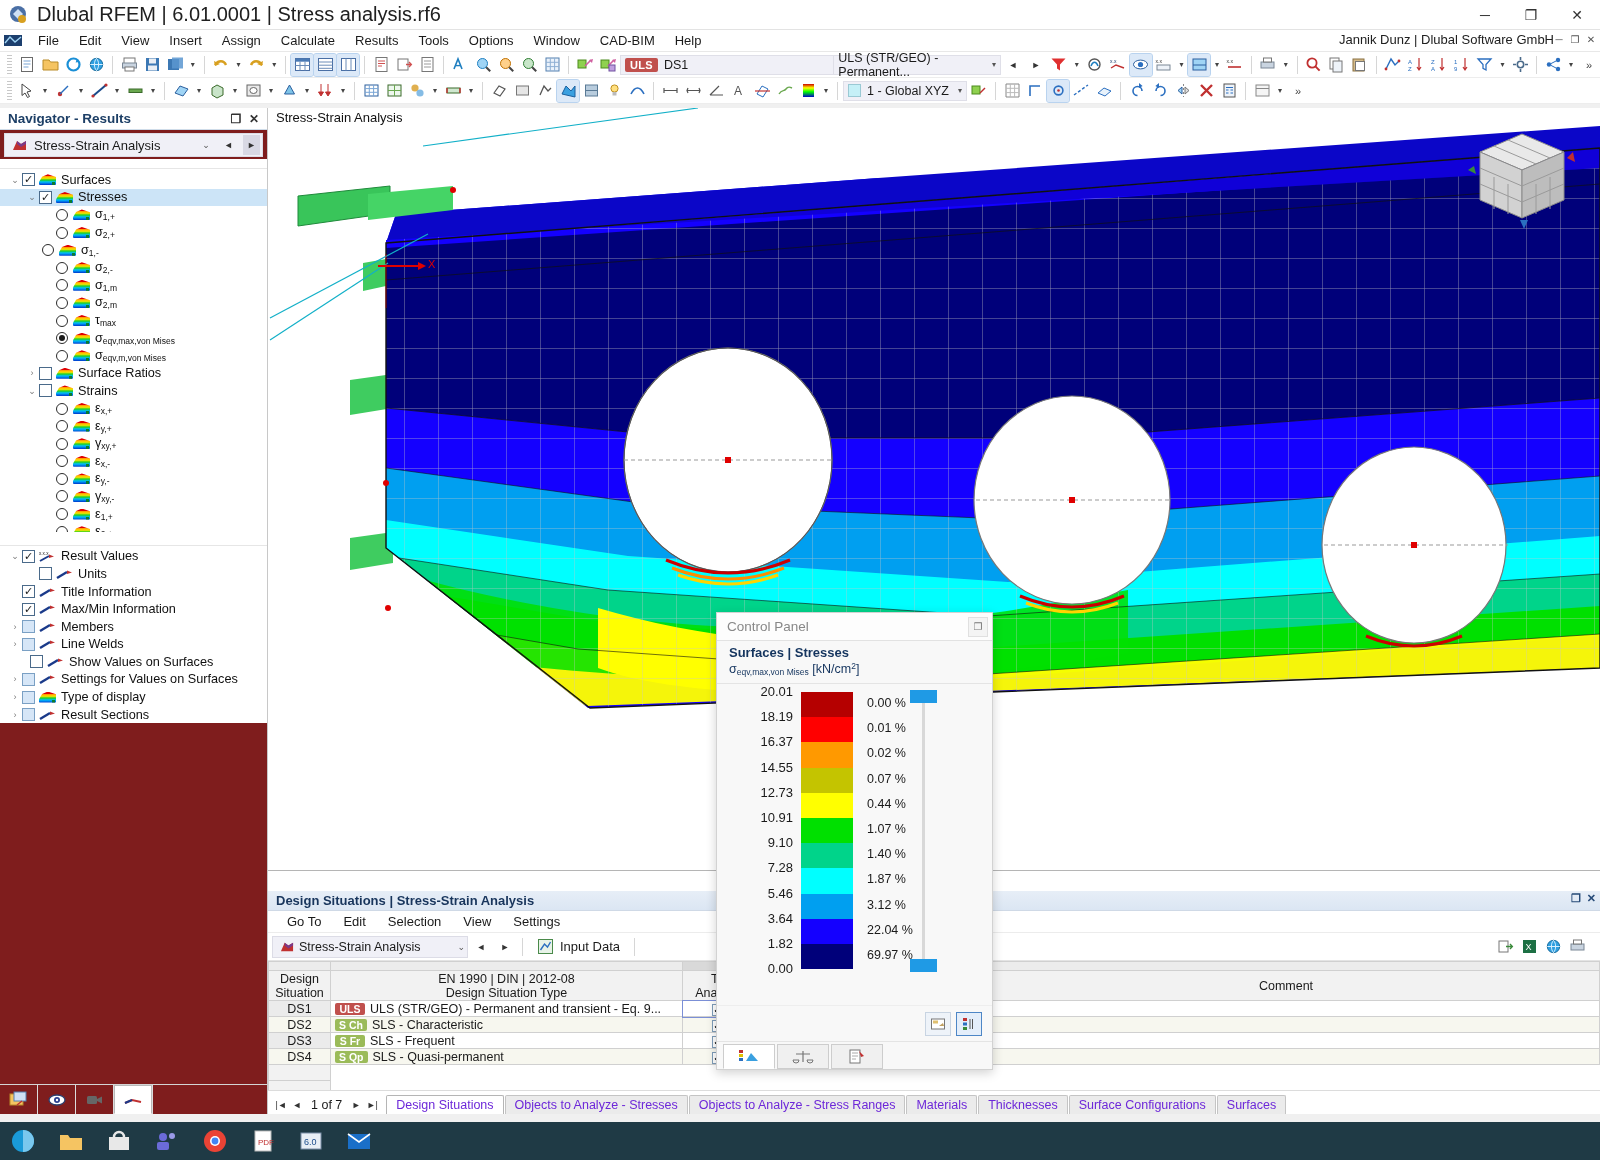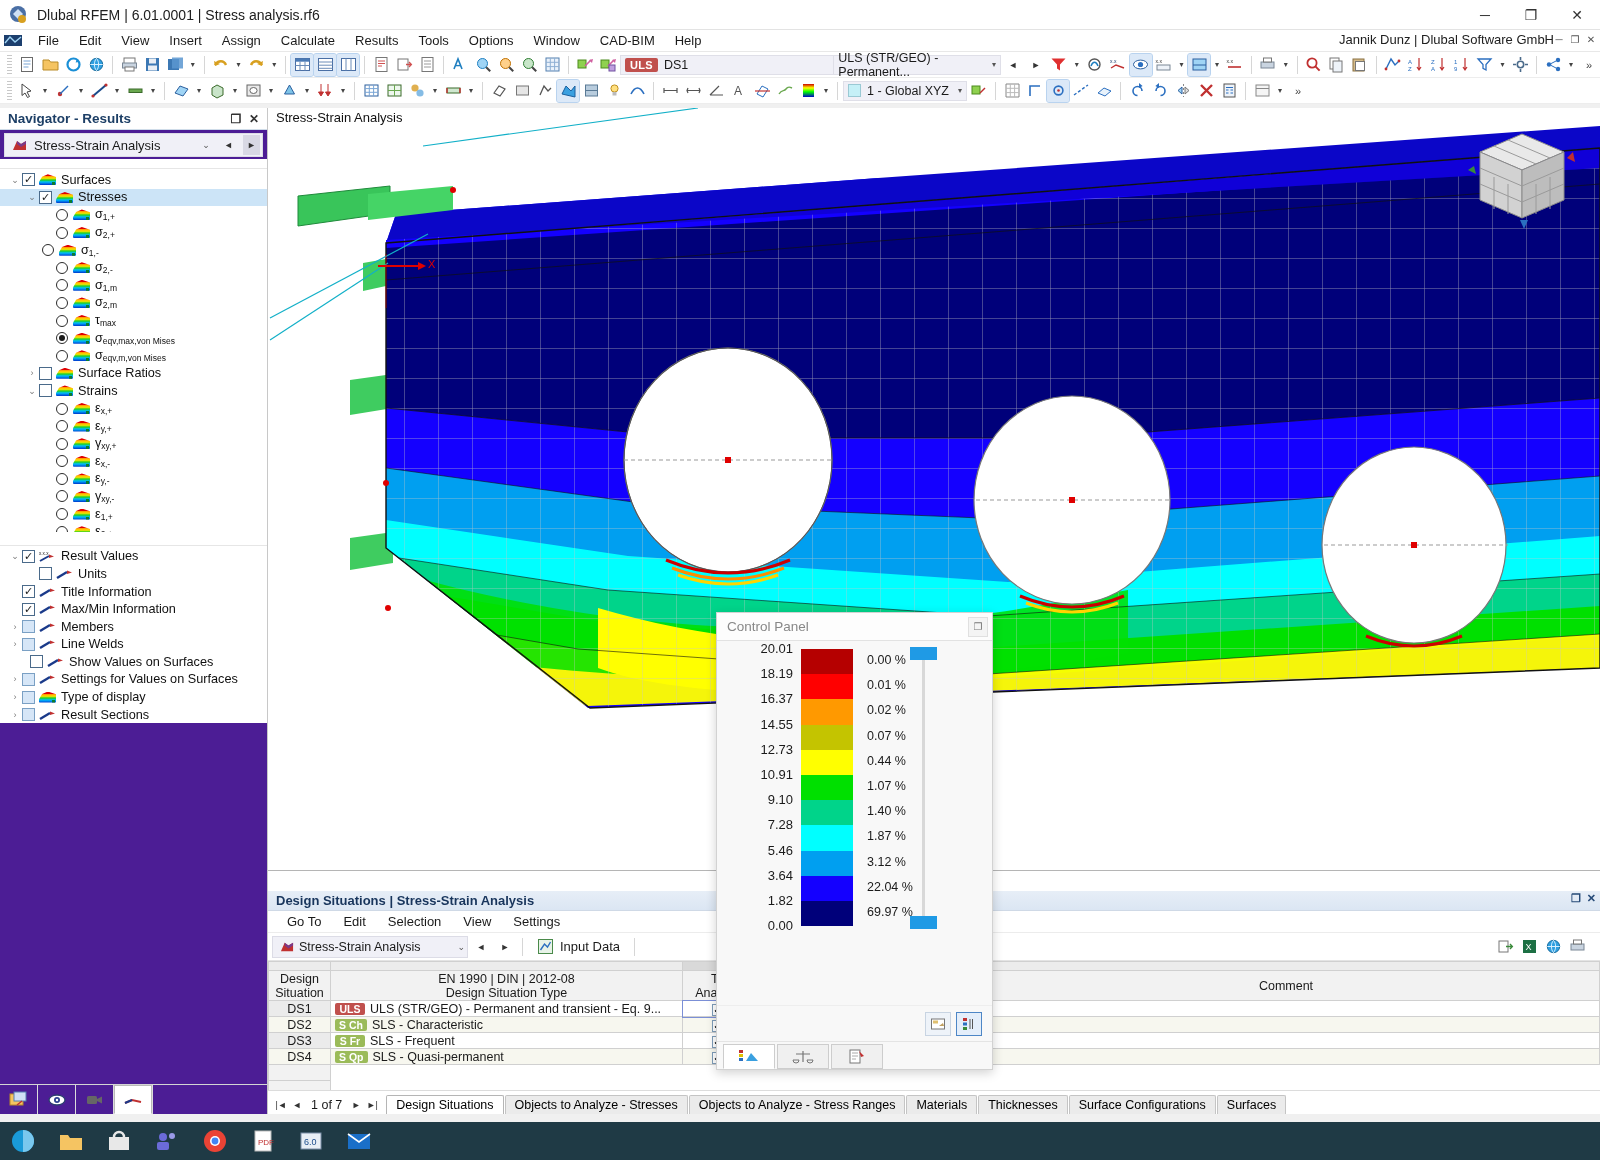--- a/index.html
+++ b/index.html
@@ -12,21 +12,21 @@
     -webkit-font-smoothing:antialiased;
   }
   .app { position:relative; width:1600px; height:1160px; }
 
   
   .titlebar{
     height:30px; background:#ffffff; display:flex; align-items:center;
     border-bottom:1px solid #e3e3e3; position:relative;
   }
   .titlebar .appicon{ width:20px;height:20px;margin:0 8px 0 9px; position:relative; }
-  .titlebar .title{ font-size:14px; color:#202020; }
+  .titlebar .title{ font-size:20px; color:#202020; }
   .winbtns{ position:absolute; right:0; top:0; height:30px; display:flex; }
   .winbtn{ width:46px;height:30px;display:flex;align-items:center;justify-content:center;
     font-size:14px;color:#333; }
 
   
   .menubar{
     height:22px; background:#fff; display:flex; align-items:center;
     border-bottom:1px solid #e8e8e8; position:relative; padding-left:4px;
   }
   .menubar .mlogo{ width:18px;height:14px;margin-right:6px; }
@@ -58,21 +58,21 @@
     background:#c0504d; color:#fff; font-size:11px; font-weight:bold;
     padding:1px 5px; border-radius:2px; letter-spacing:.3px;
   }
   .combo .carrow{ font-size:8px;color:#555; }
 
   
   .body{ position:absolute; top:108px; left:0; right:0; bottom:46px; display:flex; }
 
   
   .nav{
-    width:268px; background:#4c1d95; border-right:1px solid #c8c8c8;
+    width:268px; background:#7f1d1d; border-right:1px solid #c8c8c8;
     display:flex; flex-direction:column;
   }
   .nav-head{
     height:22px; background:#ffffff; display:flex;align-items:center;
     padding:0 4px 0 8px; font-size:13.5px; font-weight:bold; color:#1d3f66;
     border-bottom:1px solid #cfdce9;
   }
   .nav-head .sp{ flex:1; }
   .nav-head .hb{ width:18px;height:18px;display:flex;align-items:center;justify-content:center;
     font-size:12px;color:#333;}
@@ -152,21 +152,21 @@
   .chk{ width:12px;height:12px;border:1px solid #7f9db9;background:#fff;display:inline-flex;
     align-items:center;justify-content:center;font-size:10px;color:#111;line-height:1;}
   td.center{ text-align:center; }
   td.sel-cell{ outline:1.5px solid #7b8fd6; }
 
   .tabbar{ height:24px; display:flex; align-items:flex-end; gap:1px; padding-left:4px; background:#fff;
     border-top:1px solid #dcdcdc;}
   .pager{ display:flex; align-items:center; gap:2px; font-size:12.5px; padding:0 6px 2px 2px;}
   .pager .pb{ width:14px;text-align:center; font-size:9px; color:#333;}
   .tab{ background:#ebebeb; border:1px solid #c4c4c4; border-bottom:none; padding:2px 9px;
-    font-size:12.5px; border-radius:2px 2px 0 0; color:#000000;}
+    font-size:12.5px; border-radius:2px 2px 0 0; color:#6d28d9;}
   .tab.active{ background:#fff; border-color:#b5b5b5; font-weight:normal;}
 
   
   .ctrlpanel{
     position:absolute; left:716px; top:612px; width:277px; height:458px;
     background:#f8f8f8; border:1px solid #d2d2d2; box-shadow:0 3px 10px rgba(0,0,0,.18);
     display:flex; flex-direction:column;
   }
   .cp-head{ height:28px; background:#fdfdfd; display:flex;align-items:center;padding:0 4px 0 10px;
     border-bottom:1px solid #e2e2e2; }
@@ -1409,20 +1409,26 @@
           <div class="tab">Surfaces</div>
         </div>
     </div>
   </div>
 
   <div class="ctrlpanel">
     <div class="cp-head">
       <span class="ttl">Control Panel</span>
       <span class="pin">❐</span>
     </div>
+    <div class="cp-sub">
+      <div class="l1">Surfaces | Stresses</div>
+      <div class="l2">
+        σ<span class="sub">eqv,max,von Mises</span> [kN/cm<span class="sup">2</span>]
+      </div>
+    </div>
     <div class="cp-body">
       <div class="legend" id="legend">
           <div class="lrow">
             <div class="lval">20.01</div>
             <div class="lswatch" style="background: rgb(181, 0, 0);"></div>
             <div class="lpct">0.00 %</div>
           </div>
           <div class="lrow">
             <div class="lval">18.19</div>
             <div class="lswatch" style="background: rgb(255, 0, 0);"></div>

